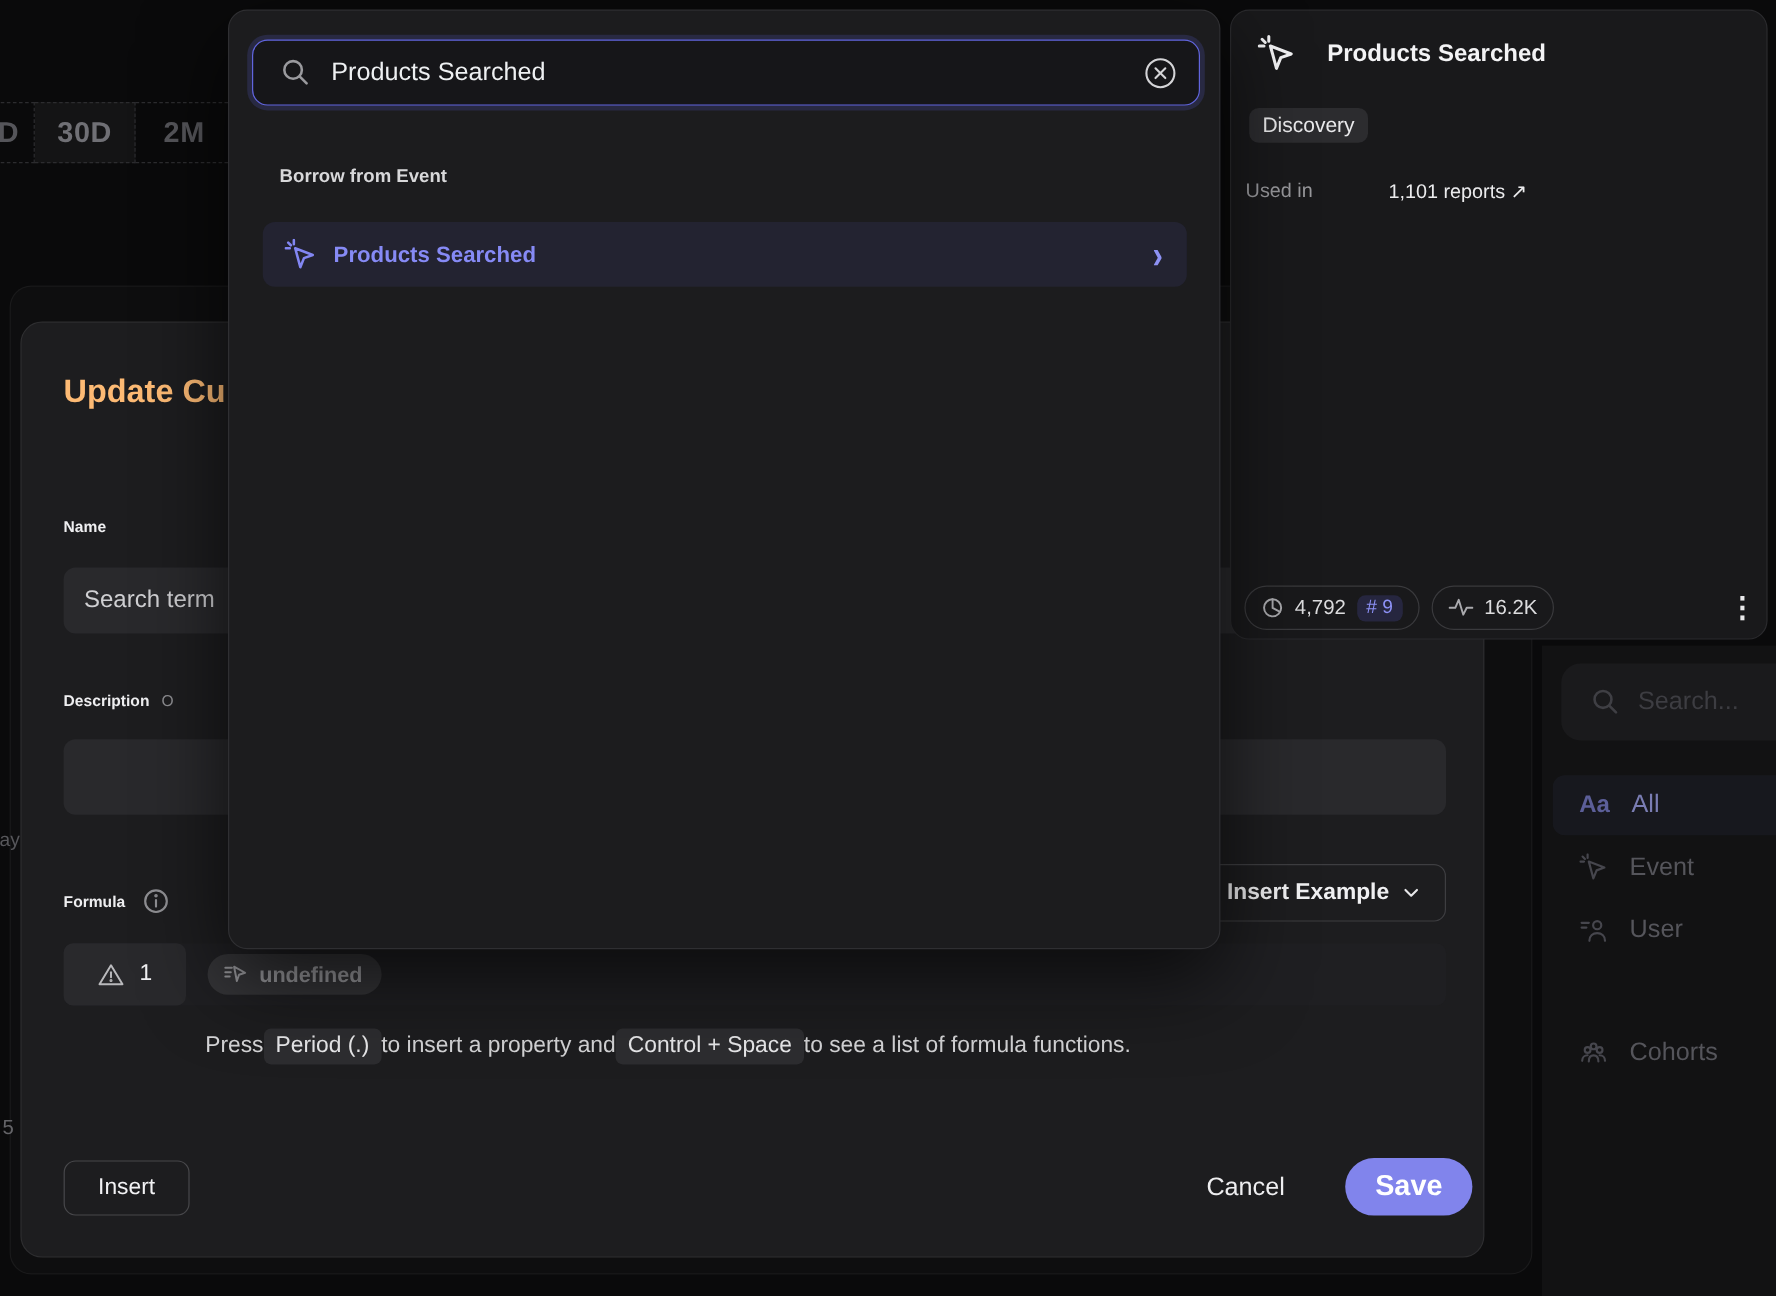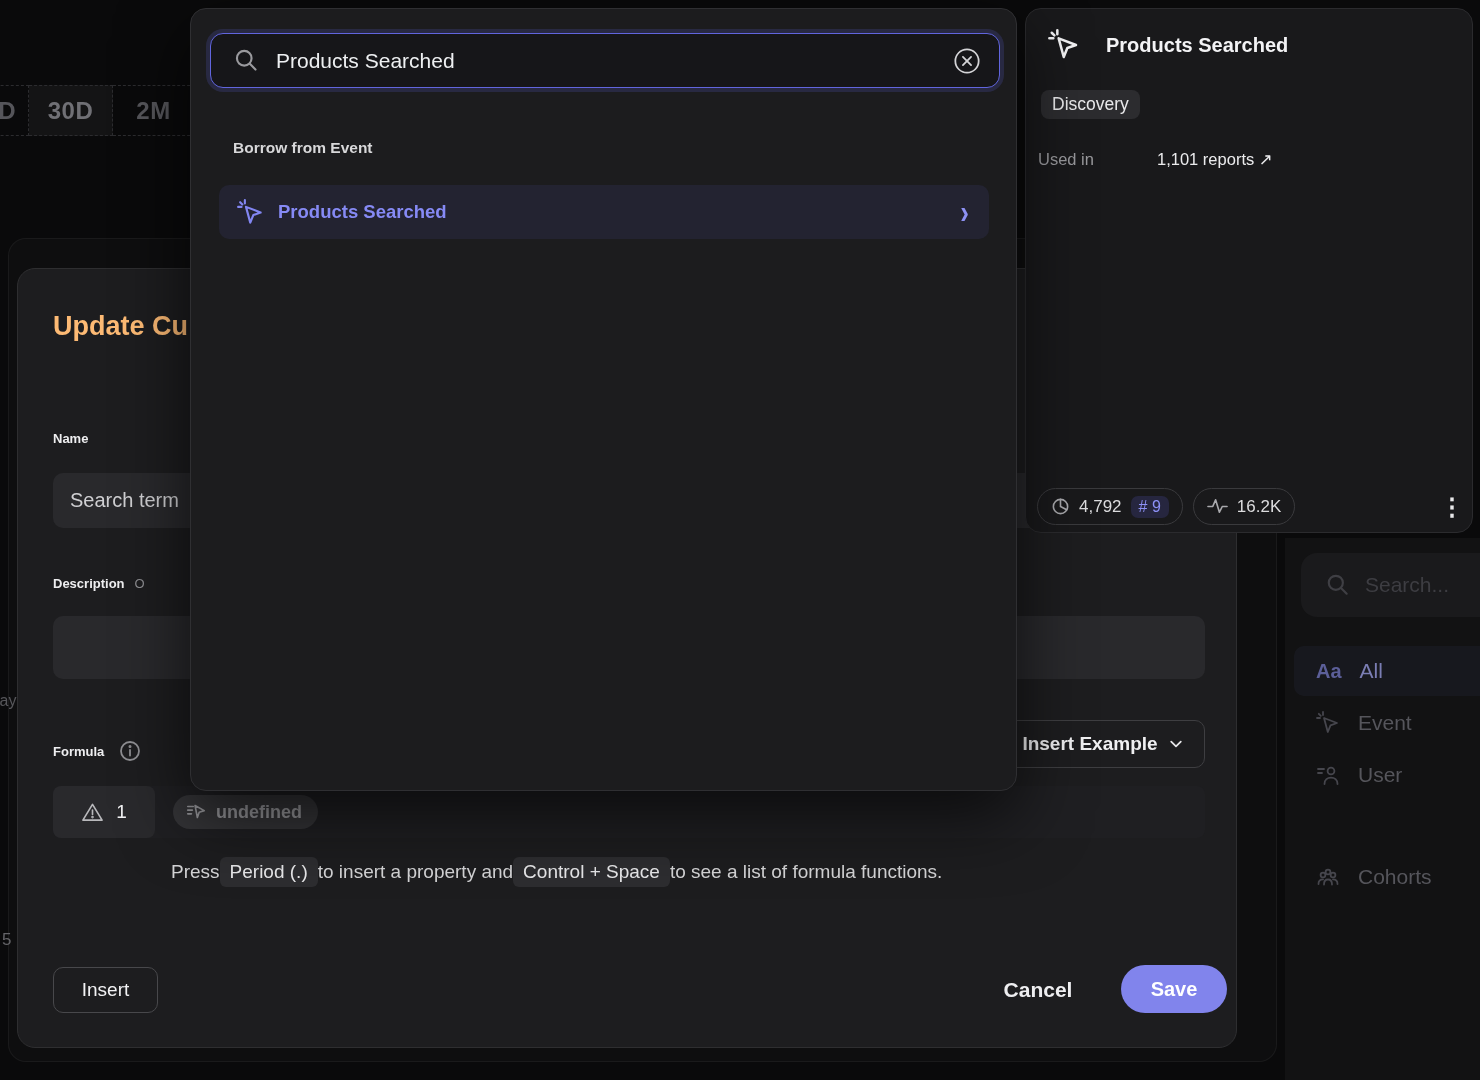--- a/index.html
+++ b/index.html
@@ -90,26 +90,26 @@
   }
   .helper { position:absolute; left:153px; top:588px; font-size:19px; color:#d4d4d6; display:flex; align-items:center; white-space:nowrap; }
   .kbd { background:#2d2d30; border-radius:6px; padding:4px 10px; color:#e8e8ea; }
   .delete-btn {
     position:absolute; left:35px; top:698px; width:105px; height:46px;
     background:transparent; border:1px solid #48484b; border-radius:10px;
     color:#f2f2f4; font-size:19px; cursor:pointer; font-family:"Liberation Sans", sans-serif;
   }
   .cancel-btn {
     position:absolute; left:965px; top:698px; width:110px; height:46px; background:transparent; border:none;
-    color:#eeeef0; font-size:21px; font-weight:700; cursor:pointer; font-family:"Liberation Sans", sans-serif;
+    color:#eeeef0; font-size:21px; font-weight:400; cursor:pointer; font-family:"Liberation Sans", sans-serif;
   }
   .save-btn {
     position:absolute; left:1103px; top:696px; width:106px; height:48px;
     background:#8184ec; border:none; border-radius:24px;
-    color:#fff; font-size:20px; font-weight:bold; cursor:pointer; font-family:"Liberation Sans", sans-serif;
+    color:#fff; font-size:24px; font-weight:bold; cursor:pointer; font-family:"Liberation Sans", sans-serif;
   }
 
   
   .info-panel {
     position:absolute; left:1025px; top:8px; width:448px; height:525px;
     background:#19191b; border:1px solid #2b2b2e; border-radius:16px; z-index:8;
   }
   .info-head { position:absolute; left:22px; top:20px; display:flex; align-items:center; gap:26px; }
   .info-title { font-size:20px; font-weight:bold; color:#f3f3f5; }
   .badge {

